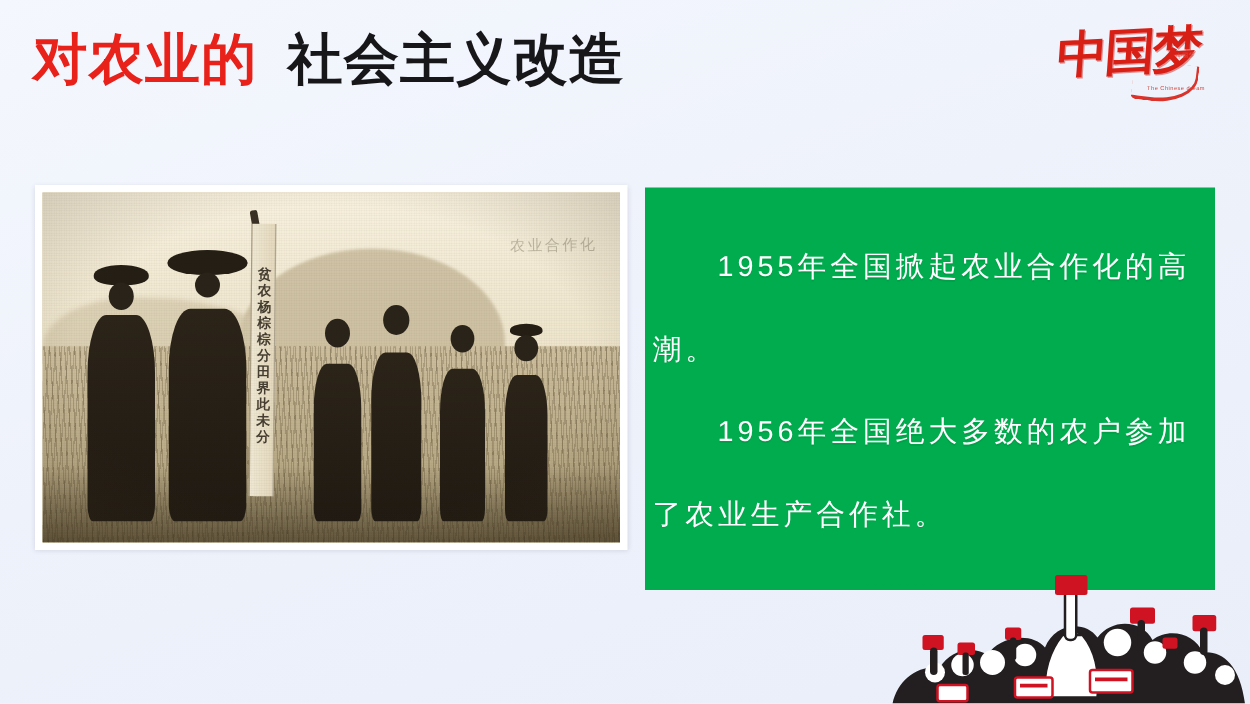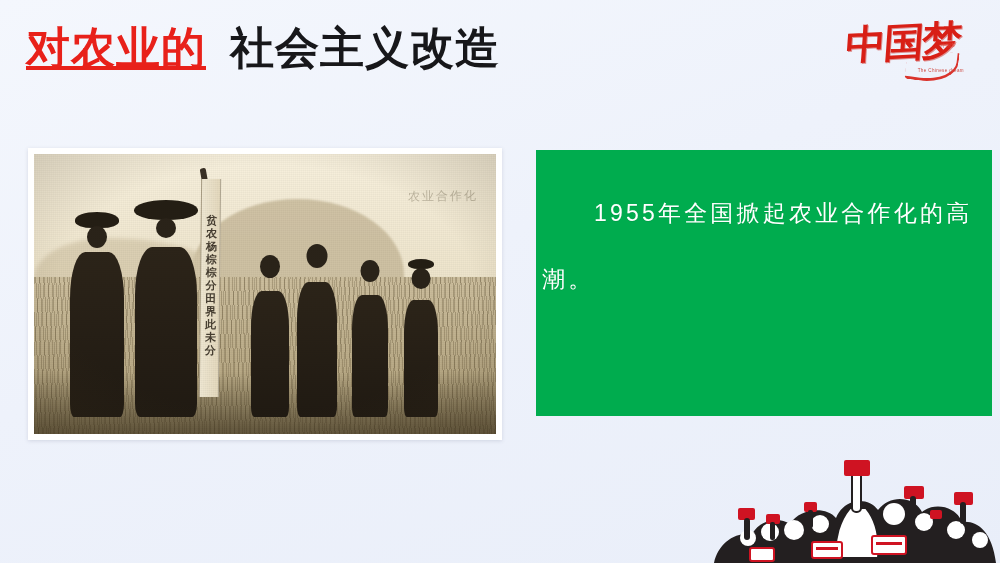--- a/index.html
+++ b/index.html
@@ -19,21 +19,21 @@
   }
 
   
   #title {
     position:absolute; left:26px; top:20px;
     font-size:44px; line-height:56px;
     font-weight:700;
     letter-spacing:1px;
     white-space:nowrap;
   }
-  #title .red   { color:#e8211a;text-decoration:underline; }
+  #title .red   { color:#e8211a; }
   #title .black { color:#17171a;margin-left:24px; }
 
   
   #logo {
     position:absolute; left:846px; top:16px;
     width:118px; height:72px;
   }
   #logo .cal {
     position:absolute; left:0; top:4px;
     font-family:"DejaVu Serif", serif;
@@ -180,22 +180,22 @@
   }
   #photo .faint-text {
     position:absolute; right:4%; top:12%;
     font-size:12px; color:rgba(70,58,36,.30);
     letter-spacing:2px;
     transform:rotate(-1deg);
   }
 
   
   #green-panel {
-    position:absolute; left:536px; top:150px;
-    width:456px; height:266px;
+    position:absolute; left:516px; top:150px;
+    width:456px; height:322px;
     background:#00ac4e;
     padding:30px 8px 10px 6px;
   }
   #green-panel p {
     color:#ffffff;
     font-size:23px;
     line-height:66px;
     letter-spacing:3.2px;
     text-indent:52px;
     white-space:normal;
@@ -268,20 +268,21 @@
         <div class="body" style="width:34px;height:76%;"></div>
       </div>
 
       <div class="grain"></div>
       <div class="vignette"></div>
     </div>
   </div>
 
   <div id="green-panel">
     <p>1955年全国掀起农业合作化的高潮。</p>
+    <p>1956年全国绝大多数的农户参加了农业生产合作社。</p>
   </div>
 
   <div id="crowd">
     <svg viewBox="0 0 292 105" width="292" height="105">
       <g>
 
         <path d="M6 105 C10 86 26 74 44 76 C52 62 70 58 82 66 C92 50 118 48 128 60
                  C136 40 160 38 170 52 C182 36 206 38 214 54 C226 44 248 48 254 64
                  C268 62 284 72 288 105 Z" fill="#231f20"></path>
 

